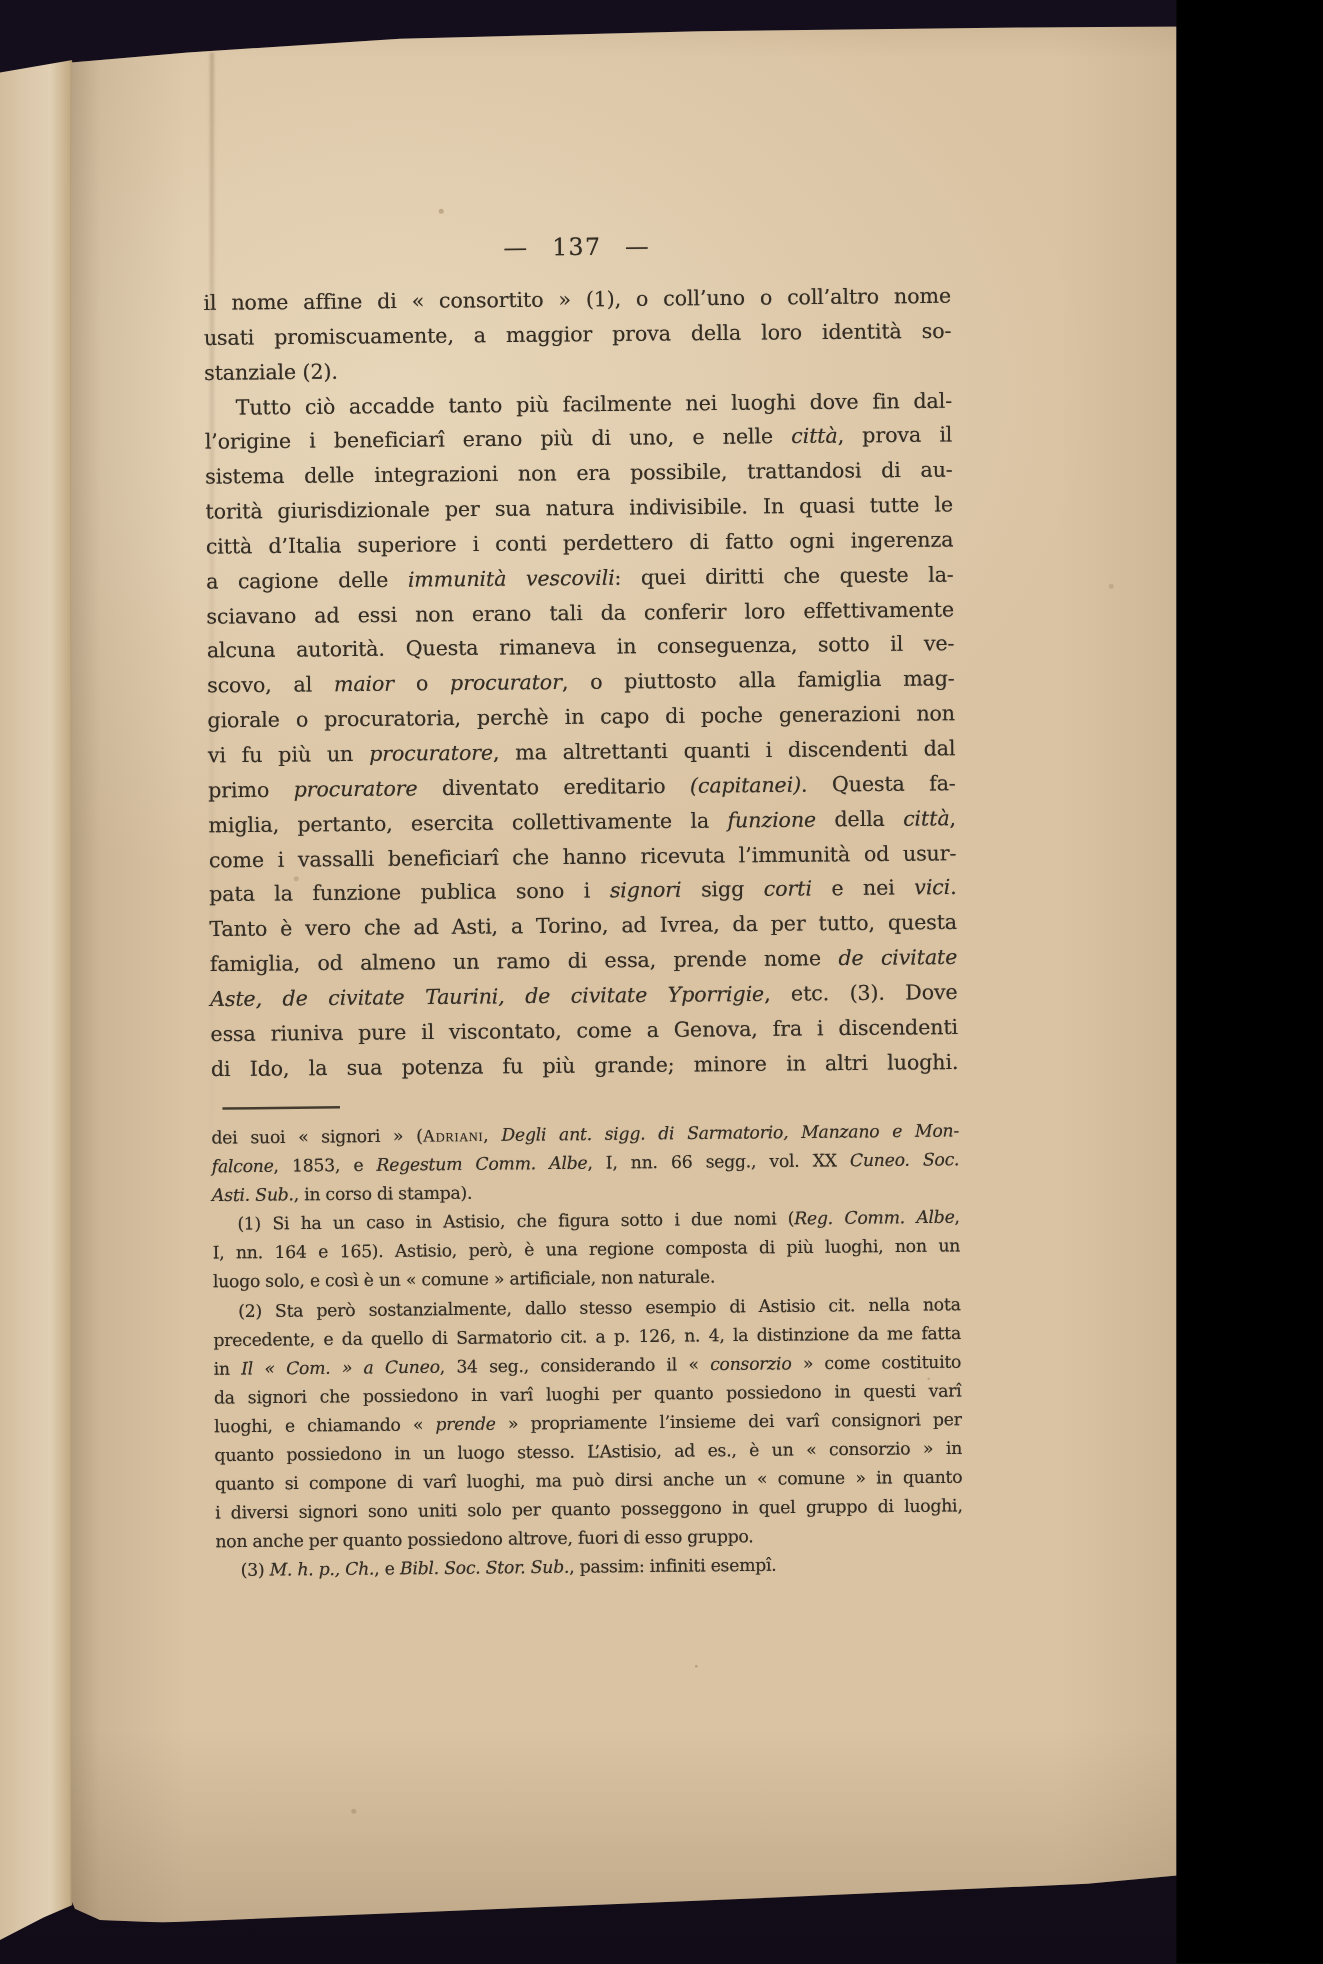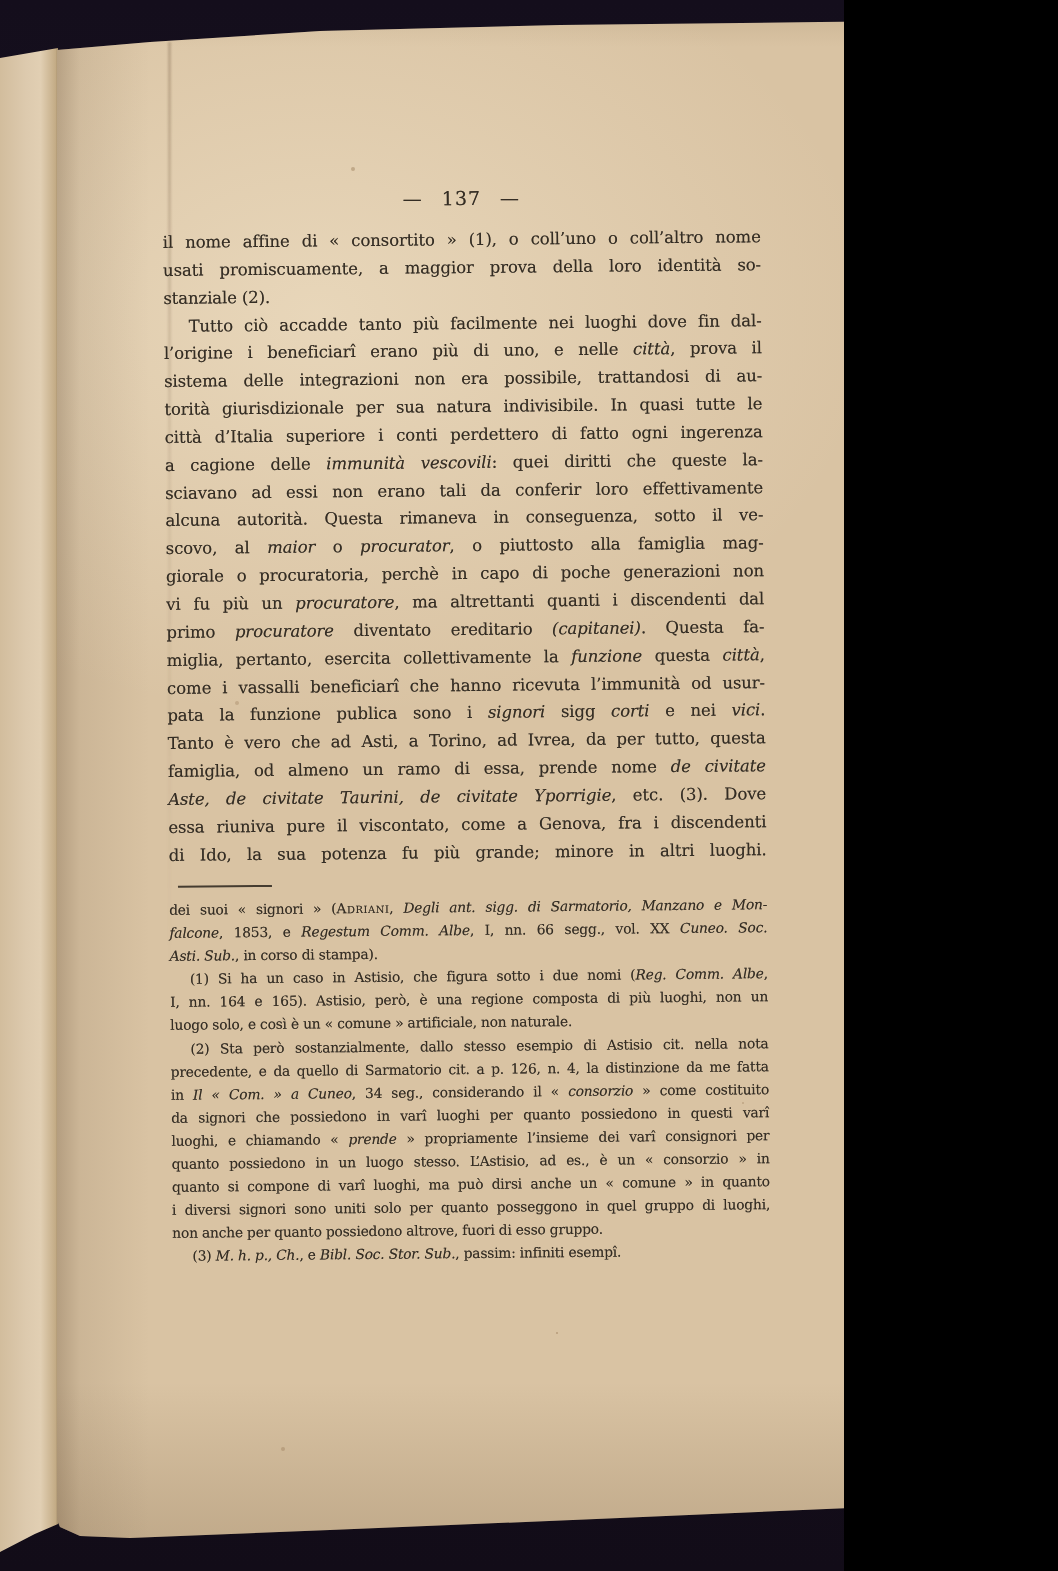--- a/index.html
+++ b/index.html
@@ -6,21 +6,21 @@
     --background:#17101f;
     --paper:#d9c3a3;
     --paper_light:#e7d6ba;
     --paper_dark:#c6ae8a;
     --edge_paper:#ddcaae;
     --ink:#342d24;
     --stain:#9a7a43;
   }
   html,body{margin:0;padding:0;background:#000;}
   .scan{
-    position:relative;width:844px;height:1571px;overflow:hidden;
+    position:relative;width:941px;height:1571px;overflow:hidden;
     background:
       radial-gradient(900px 700px at 55% 35%, rgba(60,48,78,0.35), rgba(0,0,0,0) 70%),
       linear-gradient(180deg,#140e1c 0%, #191221 40%, #120c18 100%),
       var(--background);
     font-family:"DejaVu Serif", serif;
   }
   
   .facing-edge{
     position:absolute;left:0;top:0;width:58px;height:1571px;
     clip-path:polygon(0 58px,100% 48px,100% 1524px,60% 1534px,0 1552px);
@@ -82,21 +82,21 @@
   }
   .footnotes{
     position:absolute;top:872px;left:111px;width:598px;
     font-size:13.8px;line-height:23.1px;letter-spacing:-0.2px;
   }
   .tline{text-align:justify;text-align-last:justify;}
   .tline.tlast{text-align-last:left;}
   .bodytext .tline.indent{text-indent:25px;}
   .footnotes .tline.indent{text-indent:20px;}
   .it{font-style:italic;}
-  .sc{font-variant:small-caps;letter-spacing:0.5px;}
+  .sc{font-variant:small-caps;letter-spacing:0.5px;font-family:Liberation Serif, serif;}
   .rule{
     position:absolute;top:859px;left:120px;width:94px;height:2px;
     background:#453c30;
   }
 </style>
 </head>
 <body>
 
 <div class="scan">
   <div class="facing-edge"></div>
@@ -115,21 +115,21 @@
         <div class="tline"><span>sistema delle integrazioni non era possibile, trattandosi di au-</span></div>
         <div class="tline"><span>torità giurisdizionale per sua natura indivisibile. In quasi tutte le</span></div>
         <div class="tline"><span>città d’Italia superiore i conti perdettero di fatto ogni ingerenza</span></div>
         <div class="tline"><span>a cagione delle </span><span class="it">immunità vescovili</span><span>: quei diritti che queste la-</span></div>
         <div class="tline"><span>sciavano ad essi non erano tali da conferir loro effettivamente</span></div>
         <div class="tline"><span>alcuna autorità. Questa rimaneva in conseguenza, sotto il ve-</span></div>
         <div class="tline"><span>scovo, al </span><span class="it">maior</span><span> o </span><span class="it">procurator</span><span>, o piuttosto alla famiglia mag-</span></div>
         <div class="tline"><span>giorale o procuratoria, perchè in capo di poche generazioni non</span></div>
         <div class="tline"><span>vi fu più un </span><span class="it">procuratore</span><span>, ma altrettanti quanti i discendenti dal</span></div>
         <div class="tline"><span>primo </span><span class="it">procuratore</span><span> diventato ereditario </span><span class="it">(capitanei)</span><span>. Questa fa-</span></div>
-        <div class="tline"><span>miglia, pertanto, esercita collettivamente la </span><span class="it">funzione</span><span> questa </span><span class="it">città</span><span>,</span></div>
+        <div class="tline"><span>miglia, pertanto, esercita collettivamente la </span><span class="it">funzione</span><span> della </span><span class="it">città</span><span>,</span></div>
         <div class="tline"><span>come i vassalli beneficiarî che hanno ricevuta l’immunità od usur-</span></div>
         <div class="tline"><span>pata la funzione publica sono i </span><span class="it">signori</span><span> sigg </span><span class="it">corti</span><span> e nei </span><span class="it">vici</span><span>.</span></div>
         <div class="tline"><span>Tanto è vero che ad Asti, a Torino, ad Ivrea, da per tutto, questa</span></div>
         <div class="tline"><span>famiglia, od almeno un ramo di essa, prende nome </span><span class="it">de civitate</span></div>
         <div class="tline"><span class="it">Aste, de civitate Taurini, de civitate Yporrigie</span><span>, etc. (3). Dove</span></div>
         <div class="tline"><span>essa riuniva pure il viscontato, come a Genova, fra i discendenti</span></div>
         <div class="tline"><span>di Ido, la sua potenza fu più grande; minore in altri luoghi.</span></div>
       </div>
     <div class="rule"></div>
     <div class="footnotes">

